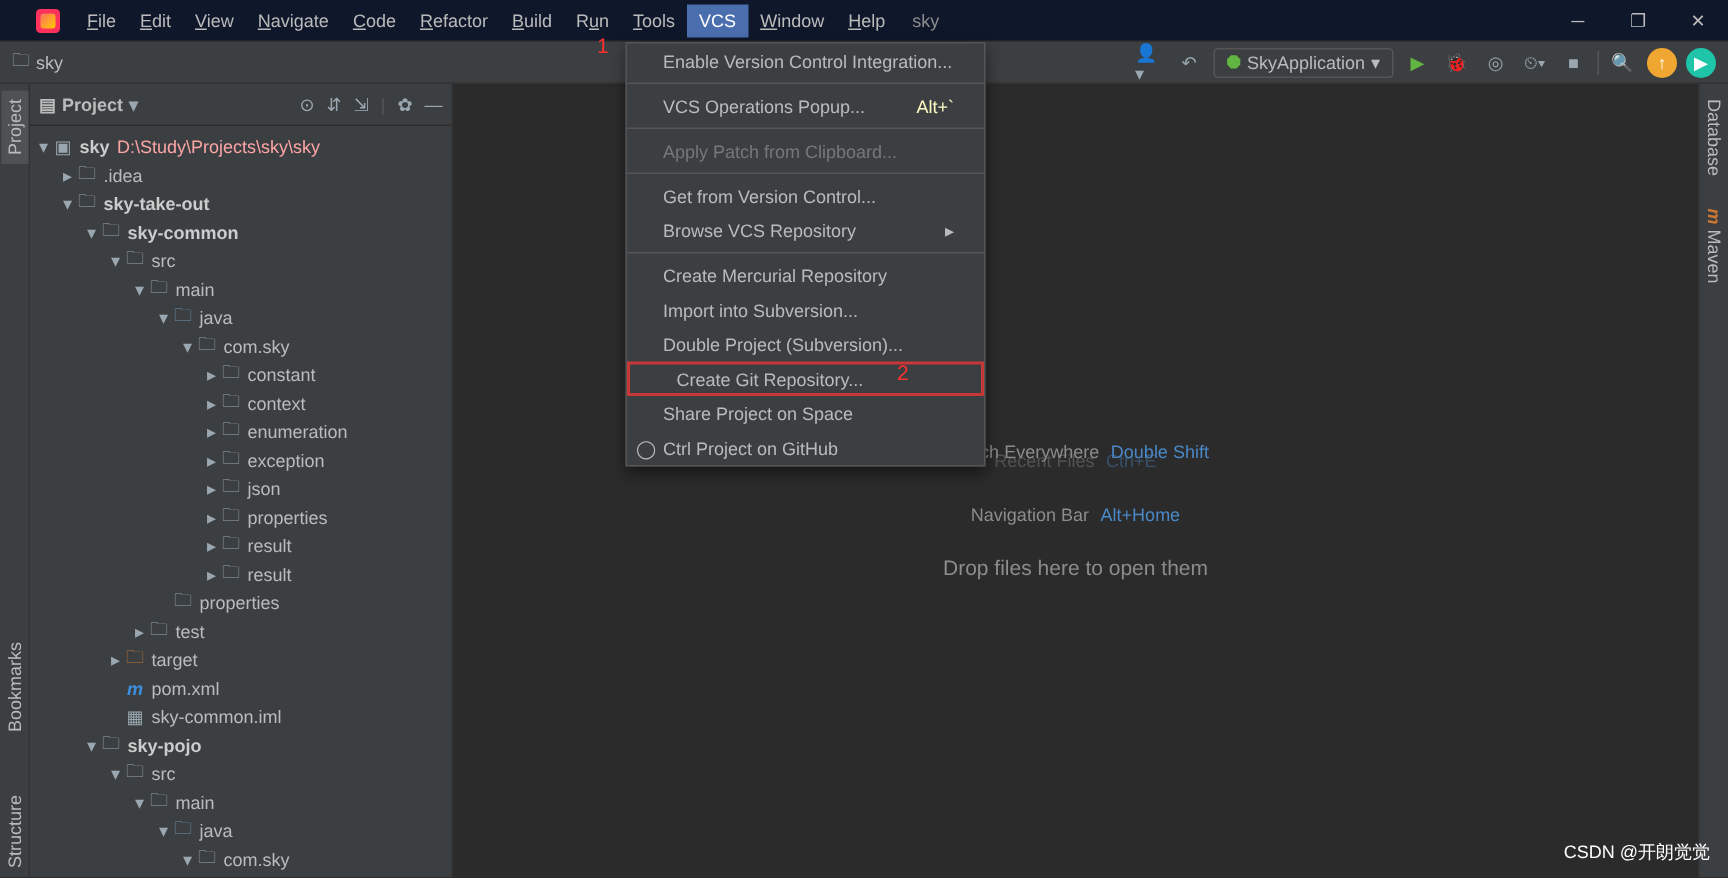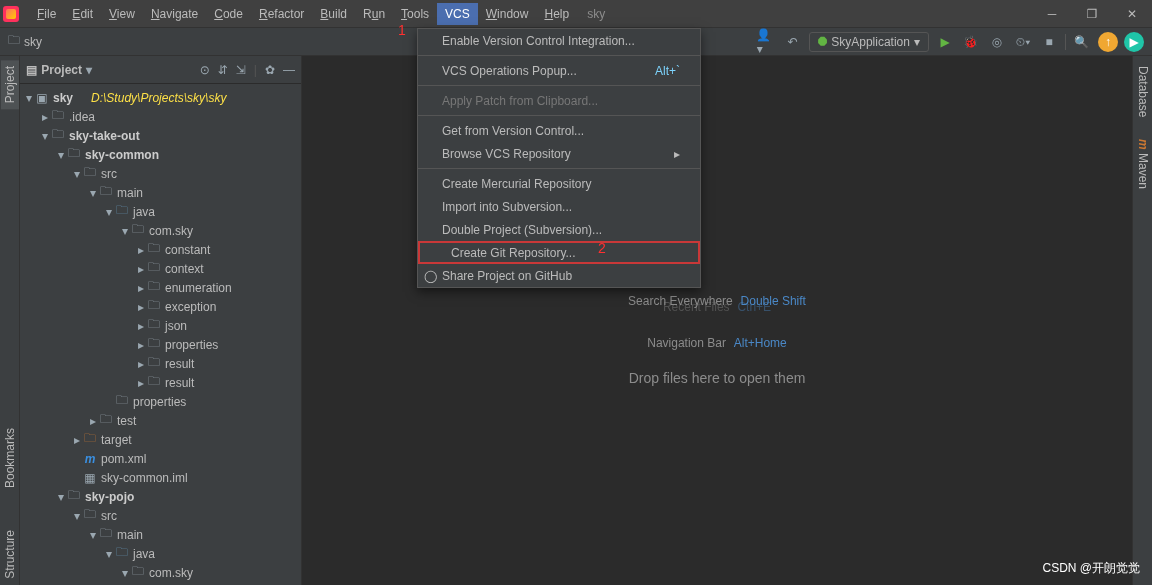--- a/index.html
+++ b/index.html
@@ -1,17 +1,17 @@
 <!DOCTYPE html>
 <html><head>
 <meta charset="utf-8">
 <style>
 * { margin: 0; padding: 0; box-sizing: border-box; font-family: "Segoe UI", Arial, sans-serif; font-size: 12px; }
 body { background: #2b2b2b; color: #bbbbbb; width: 1152px; height: 585px; overflow: hidden; position: relative; }
-.titlebar { height: 28px; background: #404040; display: flex; align-items: center; padding-left: 3px; border-bottom: 1px solid #323232; }
+.titlebar { height: 28px; background: #0f172a; display: flex; align-items: center; padding-left: 24px; border-bottom: 1px solid #323232; }
 .titlebar .logo { width: 16px; height: 16px; background: #fe315d; border-radius: 3px; margin-right: 10px; position: relative; }
 .titlebar .logo::after { content:""; position:absolute; left:3px; top:3px; width:10px; height:10px; background: linear-gradient(135deg,#ff6f61,#ffcc00); border-radius:2px;}
 .menu { display: flex; gap: 0; }
 .menu-item { padding: 4px 8px; color: #bbbbbb; cursor: pointer; }
 .menu-item .ul { text-decoration: underline; }
 .menu-item.active { background: #4b6eaf; color: #ffffff; }
 .titlebar .proj { margin-left: 10px; color: #8c8c8c; }
 .win-controls { margin-left: auto; display: flex; }
 .win-btn { width: 40px; height: 28px; display:flex; align-items:center; justify-content:center; color:#bbbbbb; }
 .toolbar { height: 28px; background: #3c3f41; display: flex; align-items: center; padding: 0 8px; border-bottom: 1px solid #323232; }
@@ -37,28 +37,28 @@
 .tree { flex:1; overflow:auto; padding:4px 0;}
 .tree-row { display:flex; align-items:center; height:19px; white-space:nowrap; color:#bbbbbb;}
 .tree-row .arrow { width:10px; text-align:center; color:#9aa7b0;}
 .tree-row .icn { width:16px; text-align:center; margin-right:3px; color:#9aa7b0;}
 .tree-row .icn.folder { color:#9aa7b0;}
 .tree-row .icn.module { color:#9aa7b0;}
 .tree-row .icn.orange { color:#cc7832;}
 .tree-row .icn.blue { color:#6897bb;}
 .tree-row .icn.mvn { color:#3a8fe0; font-style:italic; font-weight:bold;}
 .tree-row .label.bold { font-weight:bold; color:#cccccc;}
-.tree-row .hint { color:#fde047; margin-left:18px;font-style:italic;}
+.tree-row .hint { color:#fca5a5; margin-left:5px;}
 .editor { position:absolute; left:302px; right:20px; top:56px; bottom:0; background:#2b2b2b; display:flex; flex-direction:column; align-items:center; justify-content:center; gap:20px;}
 .editor .line { color:#8c8c8c; font-size:14px;}
 .editor .shortcut { color:#4a88c7;}
-.vcs-menu { position:absolute; left:417px; top:28px; width:284px; background:#3c3f41; border:1px solid #555; box-shadow:0 4px 10px rgba(0,0,0,0.5); z-index:100;}
+.vcs-menu { position:absolute; left:417px; top:28px; width:240px; background:#3c3f41; border:1px solid #555; box-shadow:0 4px 10px rgba(0,0,0,0.5); z-index:100;}
 .vcs-item { height:23px; display:flex; align-items:center; padding:0 20px 0 24px; color:#bbbbbb; position:relative;}
 .vcs-item.disabled { color:#777;}
-.vcs-item .sc { margin-left:auto; color:#7dd3fc;text-align:center;}
+.vcs-item .sc { margin-left:auto; color:#fef9c3;text-align:center;}
 .vcs-item .submenu { margin-left:auto;}
 .vcs-sep { height:1px; background:#555; margin:3px 0;}
 .vcs-item.highlighted { outline:2px solid #c93838; outline-offset:-2px;padding-left:33px;}
 .vcs-item .gh-icon { position:absolute; left:6px; color:#bbb;}
 .annotation-1 { position:absolute; left:398px; top:22px; color:#ff3030; font-size:14px; z-index:101;}
 .annotation-2 { position:absolute; left:598px; top:240px; color:#ff3030; font-size:14px; z-index:101;}
 .watermark { position:absolute; right:12px; bottom:8px; color:#ffffff; font-size:12px;}
 </style>
 </head>
 <body>
@@ -301,21 +301,22 @@
   <div class="vcs-item">Get from Version Control...</div>
   <div class="vcs-item">
       <span>Browse VCS Repository</span>
       <span class="submenu">▸</span>
     </div>
   <div class="vcs-sep"></div>
   <div class="vcs-item">Create Mercurial Repository</div>
   <div class="vcs-item">Import into Subversion...</div>
   <div class="vcs-item">Double Project (Subversion)...</div>
   <div class="vcs-item highlighted">Create Git Repository...</div>
+  <div class="vcs-item">Share Project on Space</div>
   <div class="vcs-item">
       <span class="gh-icon">◯</span>
-      <span>Share Project on GitHub</span>
+      <span>Ctrl Project on GitHub</span>
     </div>
 </div>
 
 <div class="annotation-1">1</div>
 <div class="annotation-2">2</div>
 <div class="watermark">CSDN @开朗觉觉</div>
 
 </body></html>

